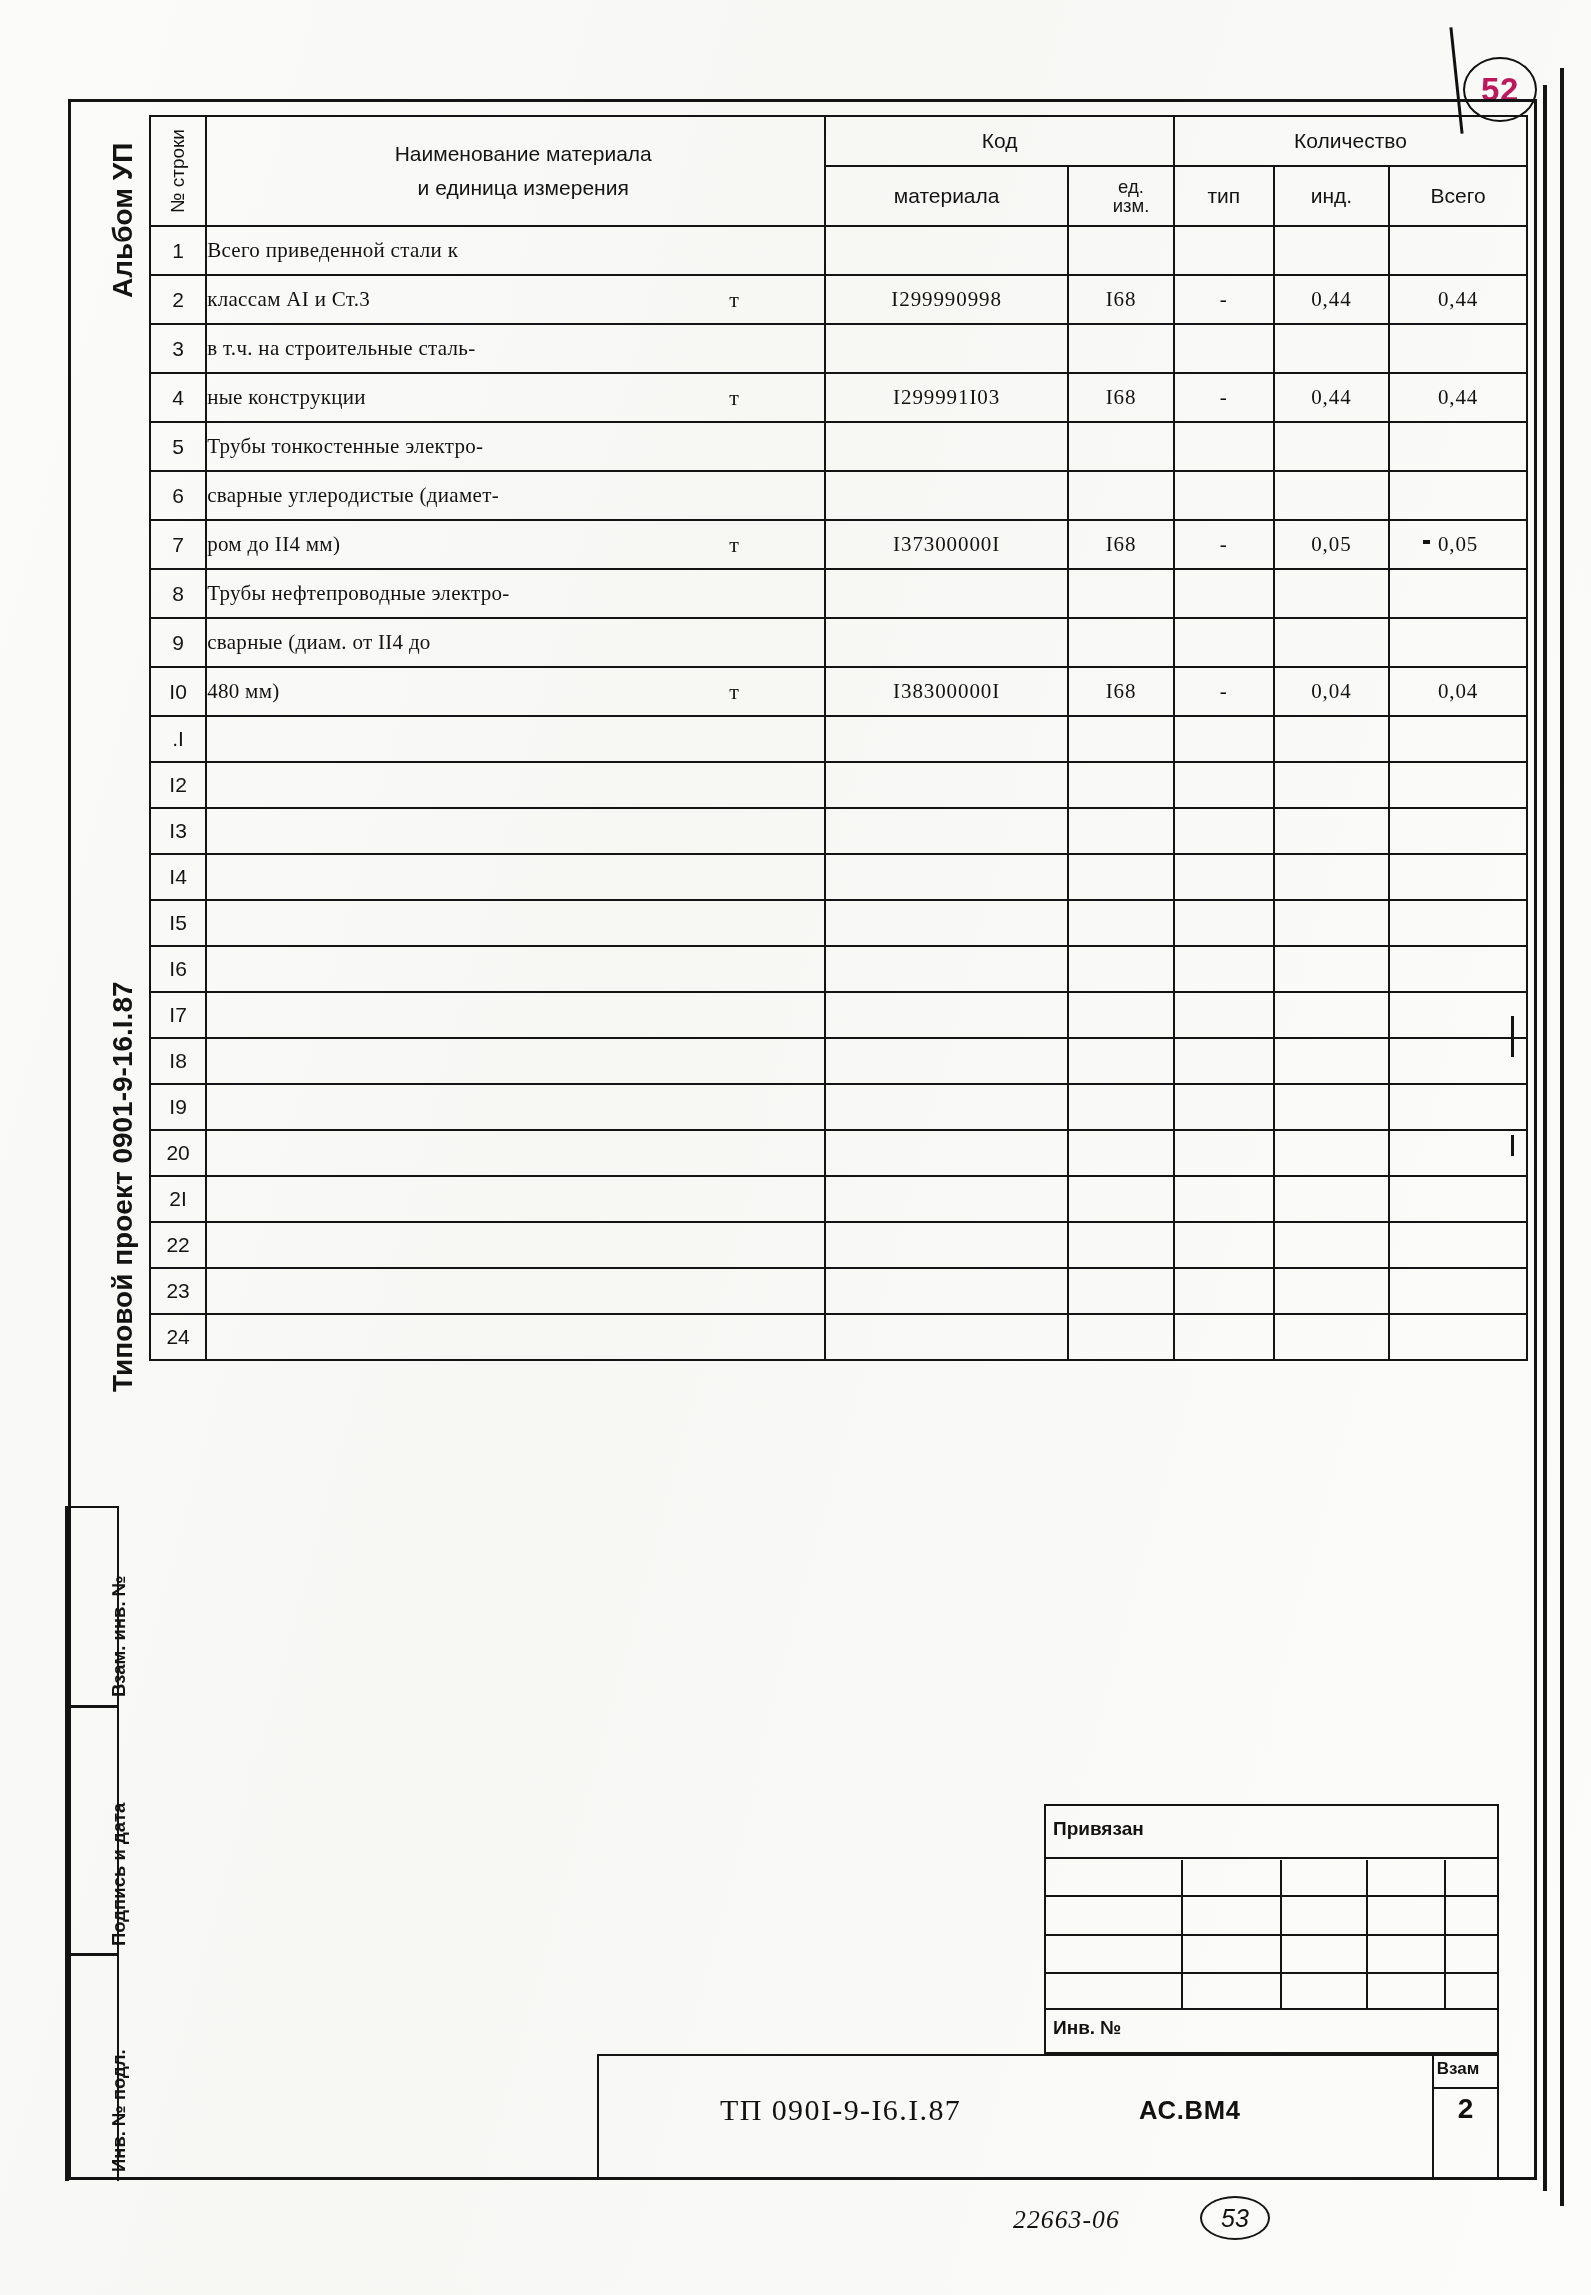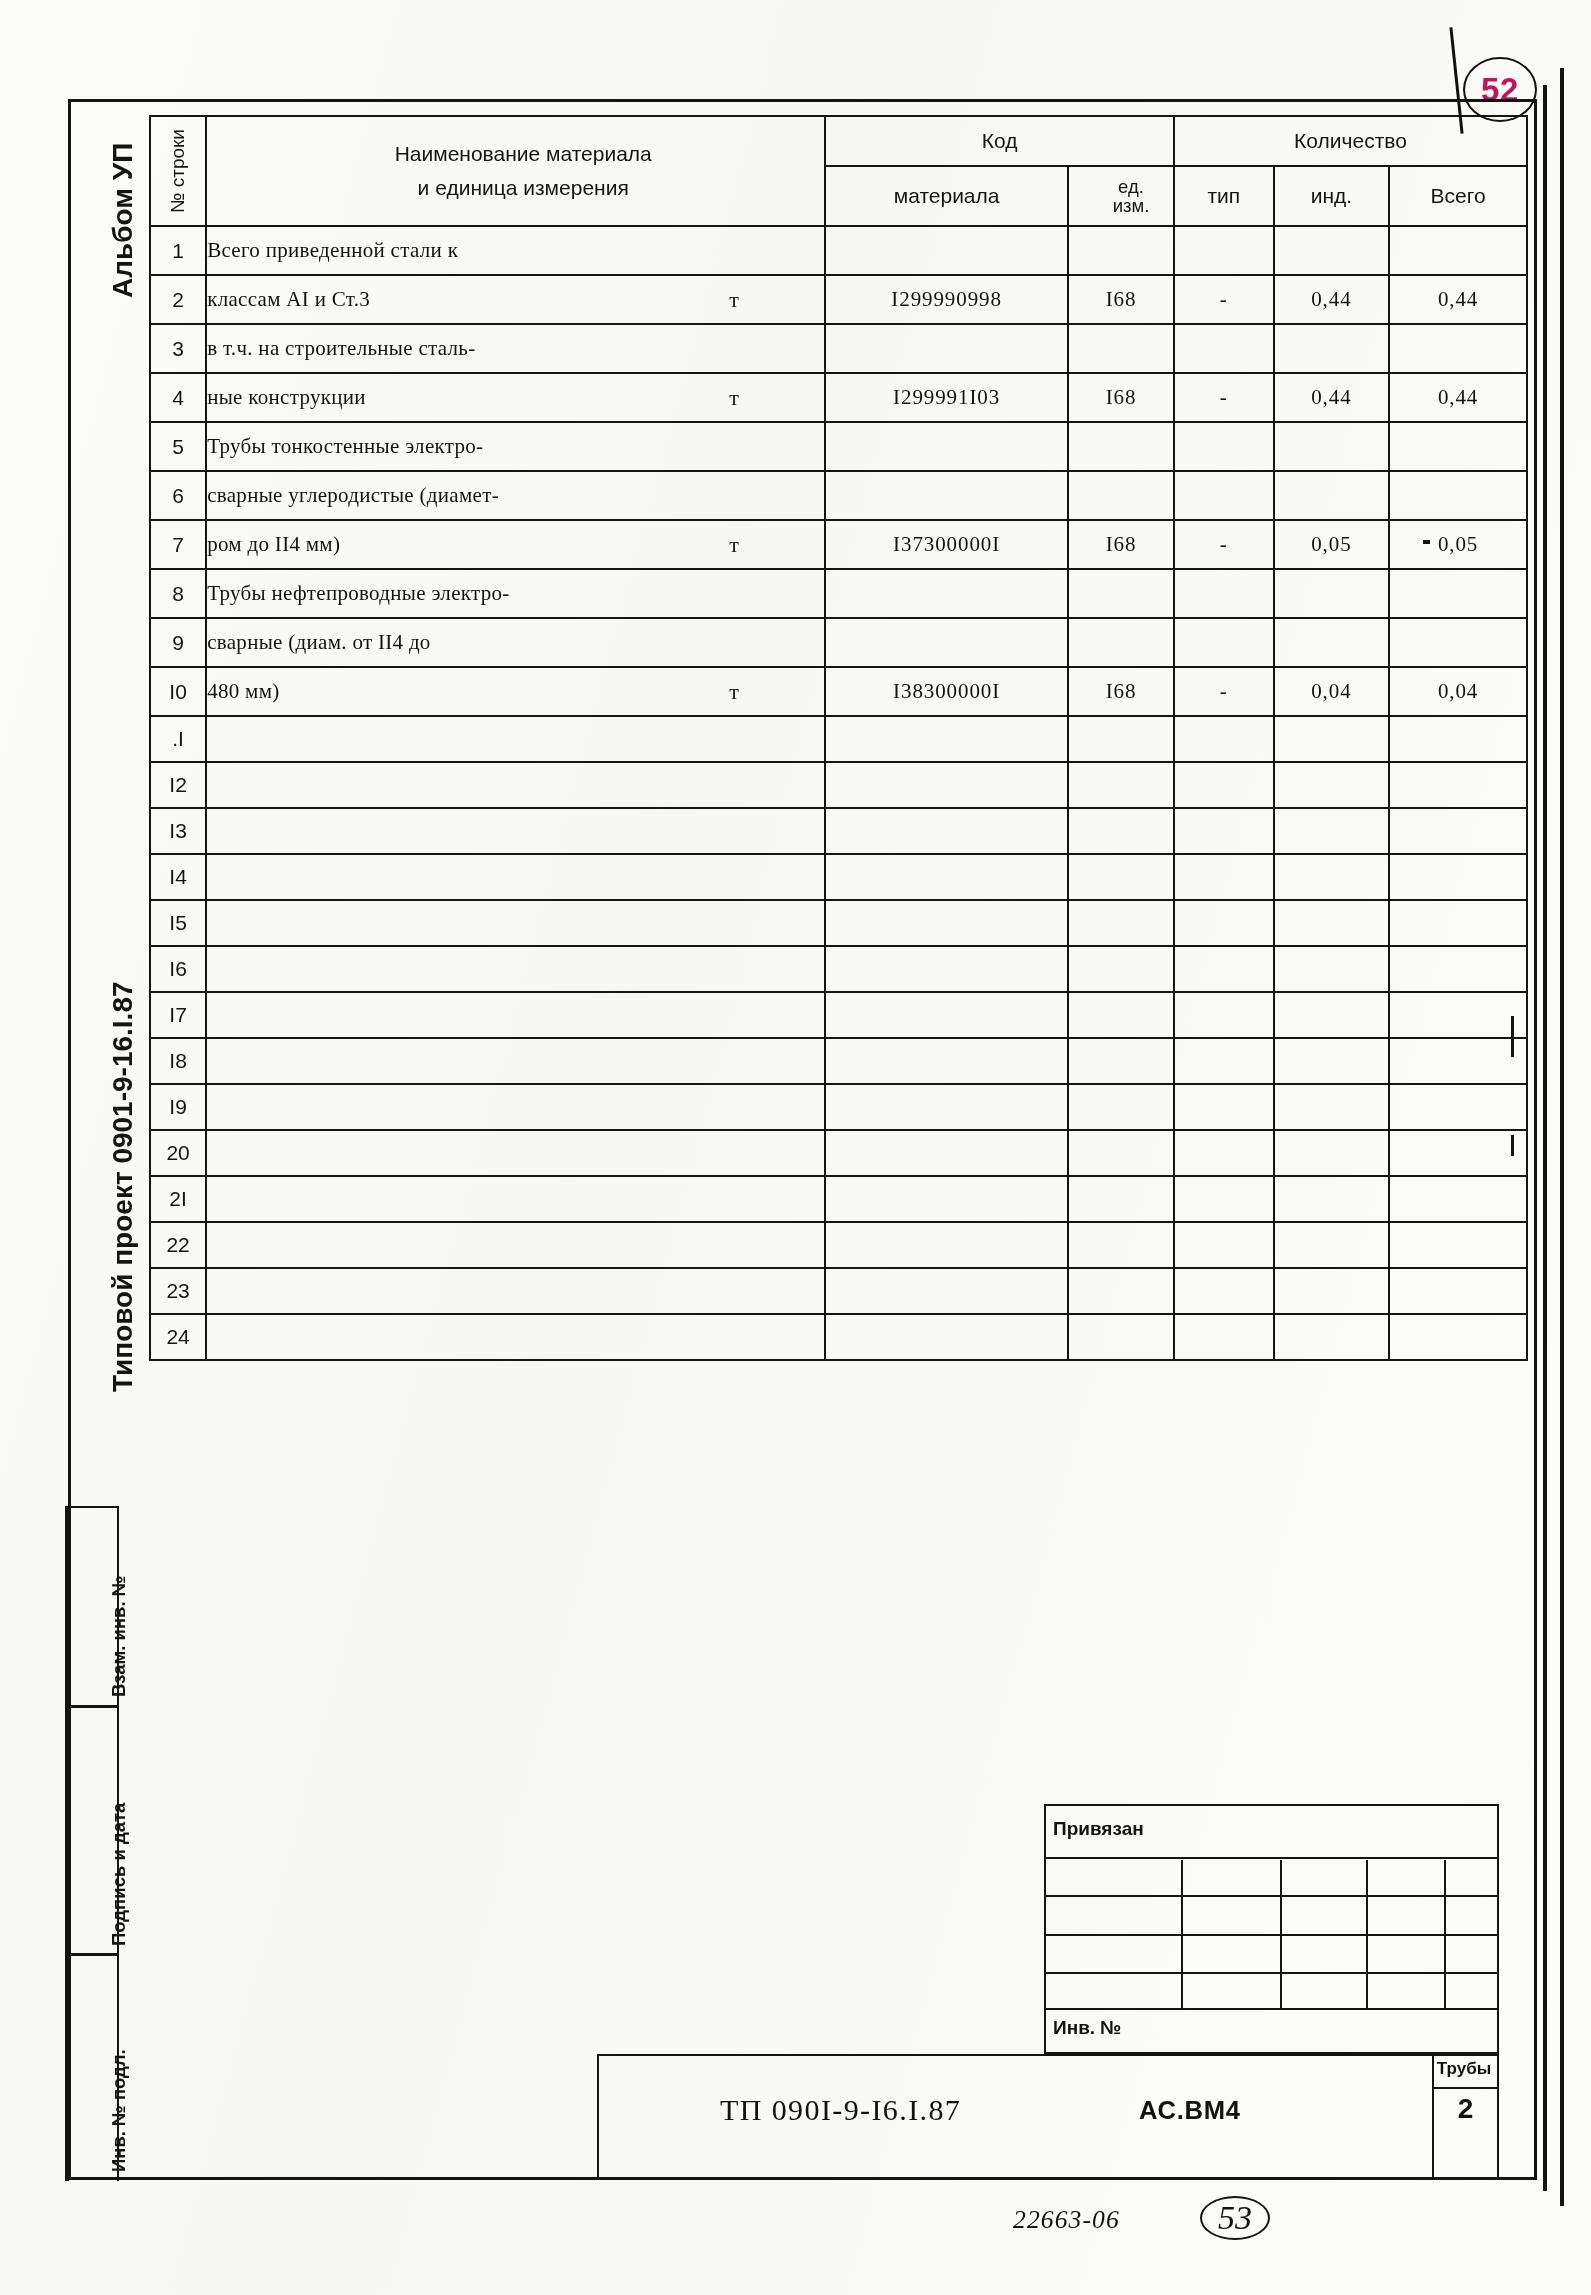--- a/index.html
+++ b/index.html
@@ -340,22 +340,22 @@
     position: absolute;
     inset: 0;
     border: 2.8px solid #141414;
     border-radius: 50%;
     box-sizing: border-box;
   }
   .footer-53 .num {
     position: absolute;
     inset: 0;
     display: flex; align-items: center; justify-content: center;
-    font-family: Liberation Serif, serif;
-    font-size: 34px;
+    font-family: Liberation Sans, sans-serif;
+    font-size: 25px;
     font-style: italic;
   }
 
   
   .mark {
     position: absolute;
     background: #141414;
   }
 </style>
 </head>
@@ -648,21 +648,21 @@
   </div>
 
   <div class="inv-box">
     <div class="inv-label">Инв. №</div>
   </div>
 
   <div class="title-block">
     <div class="tb-code">ТП  090I-9-I6.I.87</div>
     <div class="tb-mark">АС.ВМ4</div>
     <div class="tb-list-cell">
-      <div class="tb-list-label">Трубы</div>
+      <div class="tb-list-label">Взам</div>
       <div class="tb-list-div"></div>
       <div class="tb-list-num">2</div>
     </div>
   </div>
 
   <div class="footer-code">22663-06</div>
   <div class="footer-53">
     <div class="oval"></div>
     <div class="num">53</div>
   </div>

